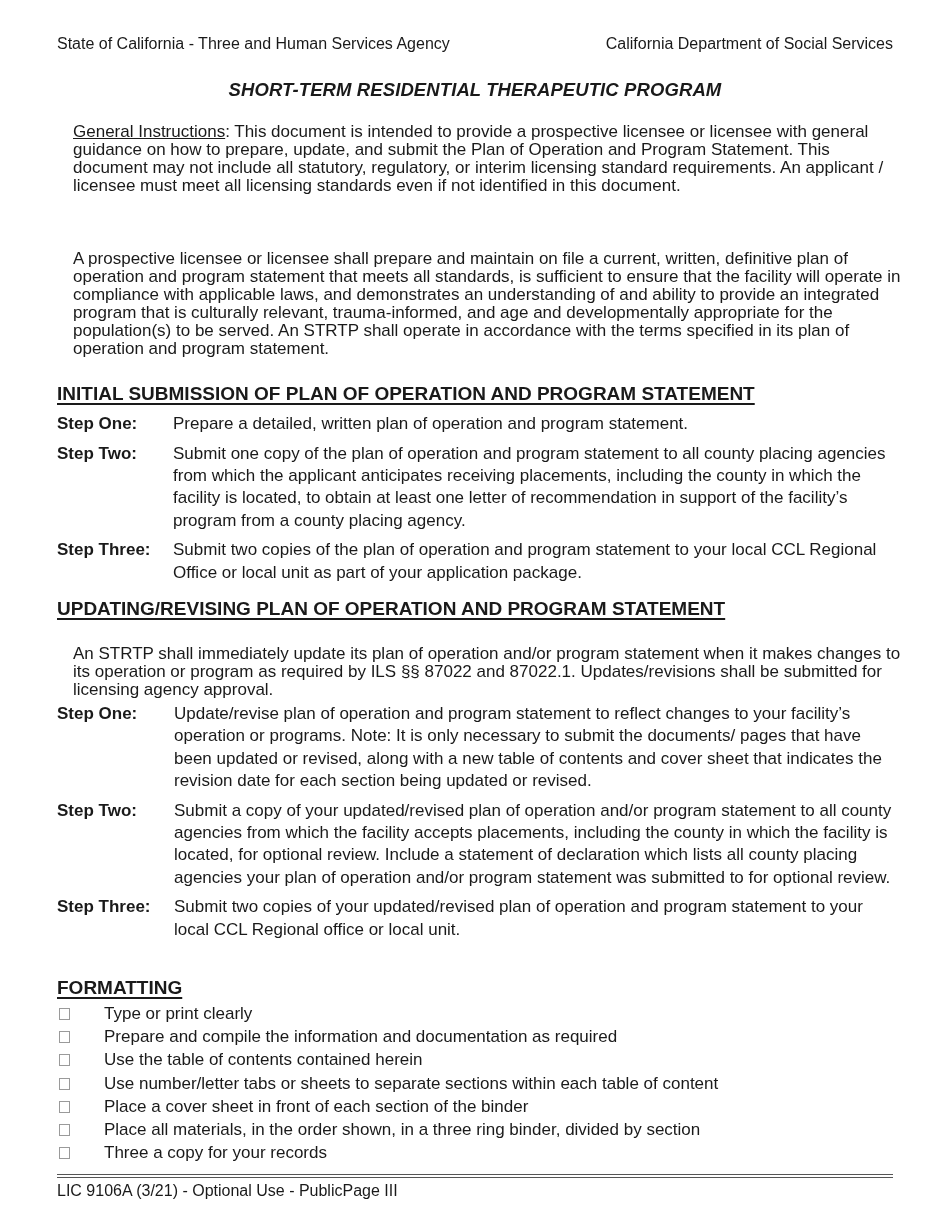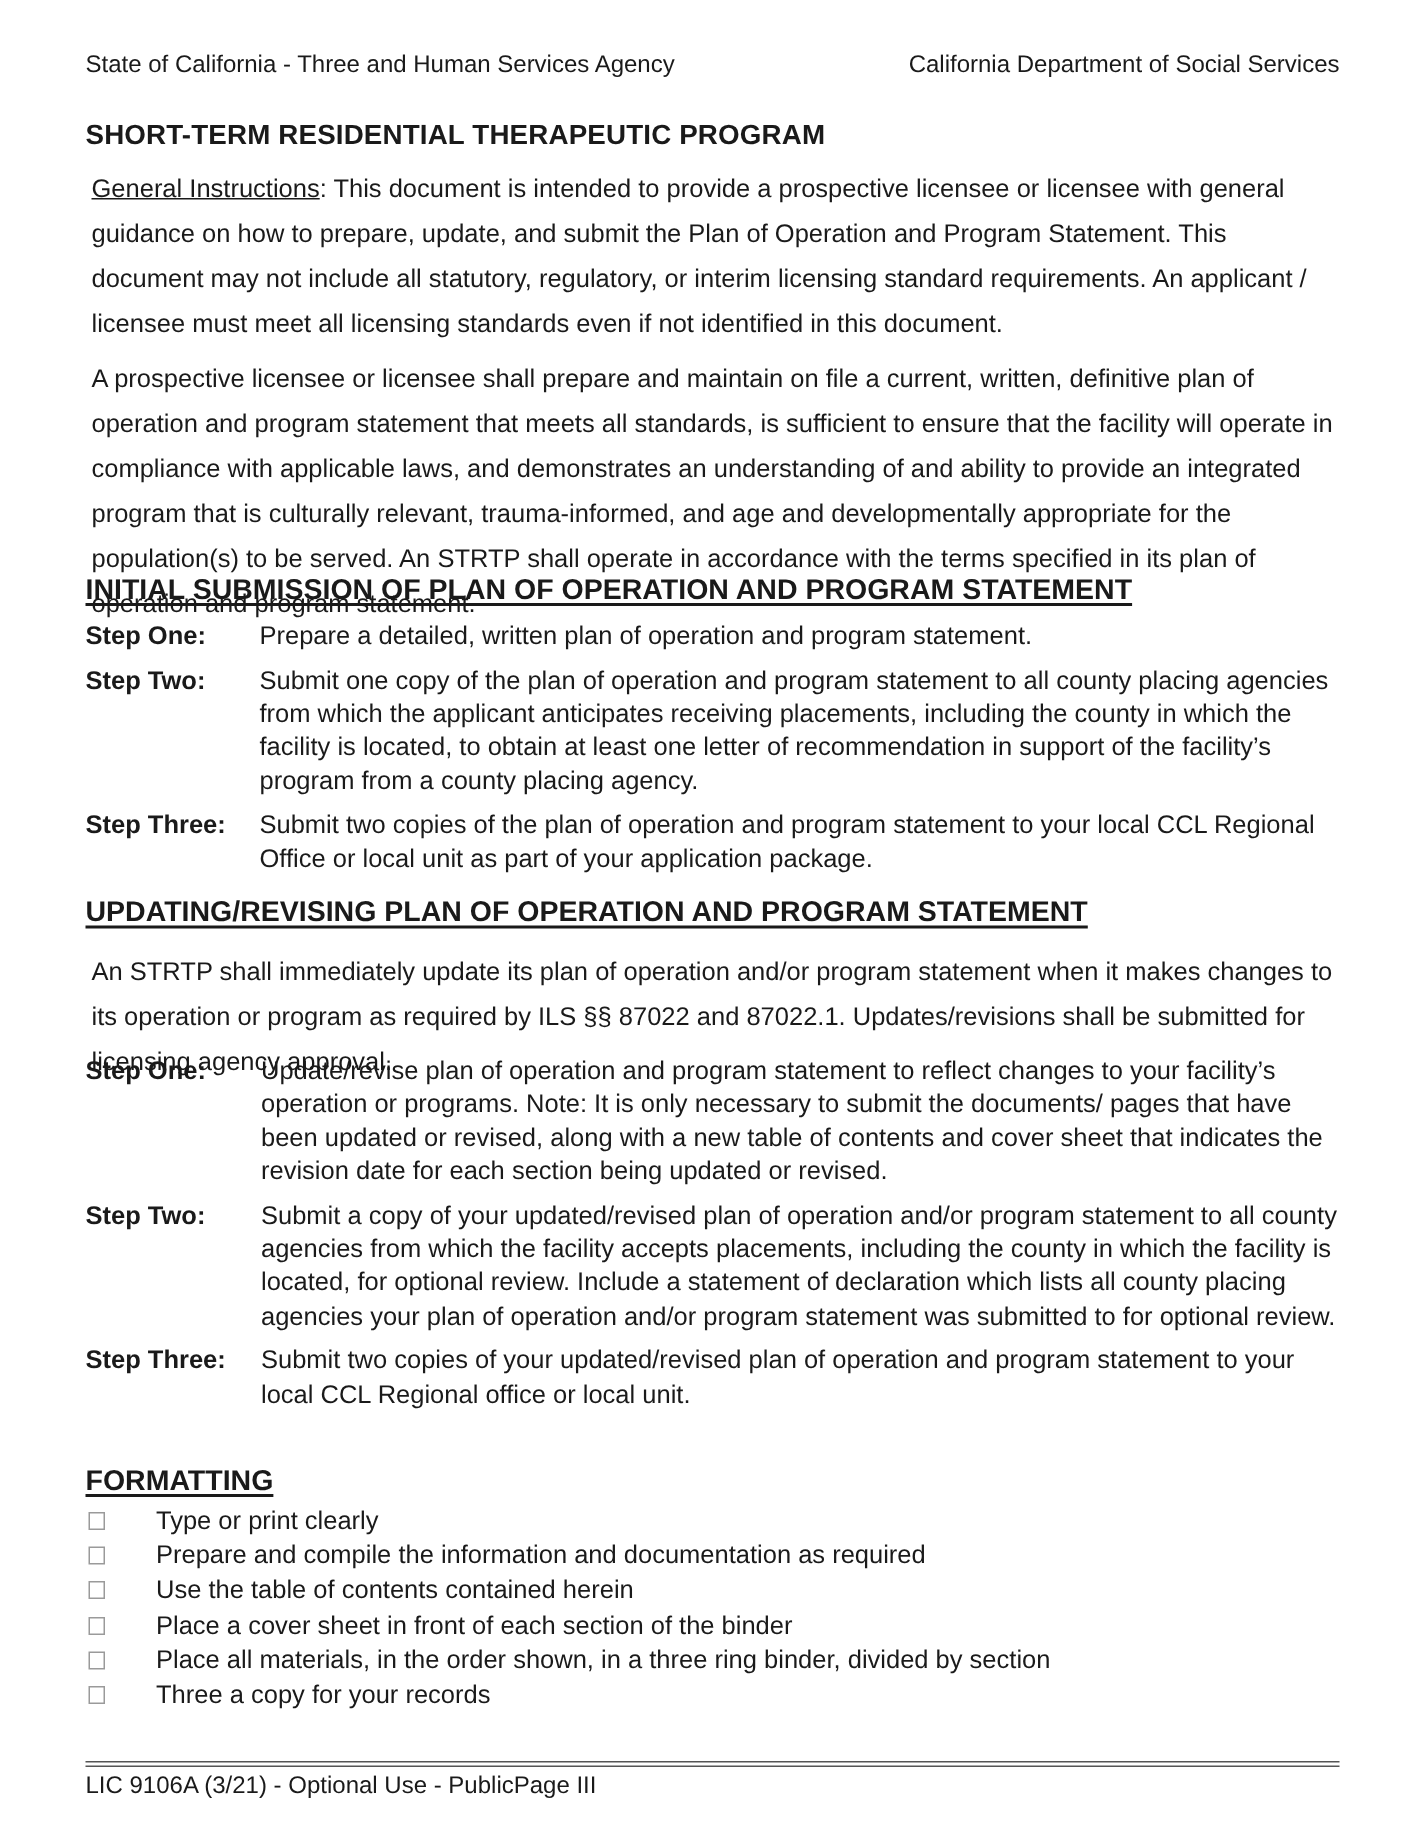--- a/index.html
+++ b/index.html
@@ -7,24 +7,24 @@
       width: 950px; height: 1230px; position: relative; overflow: hidden;
       font-family: "Liberation Sans", sans-serif; color: #1a1a1a;
       font-size: 17px;
     }
     .page { position: absolute; left: 57px; top: 0; width: 836px; }
     .top-header {
       position: absolute; top: 34px; left: 0; width: 836px;
       display: flex; justify-content: space-between; font-size: 16px; line-height: 20px;
     }
     .doc-title {
-      position: absolute; top: 79px; left: 0; width: 836px; text-align: left;
-      font-weight: bold; font-size: 18.5px; line-height: 22px; letter-spacing: 0.1px;
+      position: absolute; top: 79px; left: 0; width: 836px; text-align: center;
+      font-weight: bold; font-size: 18.5px; line-height: 22px; letter-spacing: 0.1px; font-style: italic;
     }
-    .para { position: absolute; left: 0; width: 836px; line-height: 30px; margin: 4px; }
+    .para { position: absolute; left: 0; width: 836px; line-height: 18px; margin: 16px; }
     .u { text-decoration: underline; }
     .section-head {
       position: absolute; left: 0; font-weight: bold; font-size: 19px; line-height: 22px;
       text-decoration: underline; text-decoration-thickness: 2px; text-underline-offset: 3px;
     }
     .steps { position: absolute; left: 0; width: 840px; }
     .step { display: flex; line-height: 22.3px; margin-bottom: 7.5px; }
     .step-label { font-weight: bold; flex: 0 0 116px; }
     .steps.b .step-label { flex: 0 0 117px; }
     .step-text { flex: 1; }
@@ -105,20 +105,24 @@
     <li class="check-item">
       <span class="checkbox"></span>
       <span>Prepare and compile the information and documentation as required</span>
     </li>
     <li class="check-item">
       <span class="checkbox"></span>
       <span>Use the table of contents contained herein</span>
     </li>
     <li class="check-item">
       <span class="checkbox"></span>
+      <span>Use number/letter tabs or sheets to separate sections within each table of content</span>
+    </li>
+    <li class="check-item">
+      <span class="checkbox"></span>
       <span>Place a cover sheet in front of each section of the binder</span>
     </li>
     <li class="check-item">
       <span class="checkbox"></span>
       <span>Place all materials, in the order shown, in a three ring binder, divided by section</span>
     </li>
     <li class="check-item">
       <span class="checkbox"></span>
       <span>Three a copy for your records</span>
     </li>

